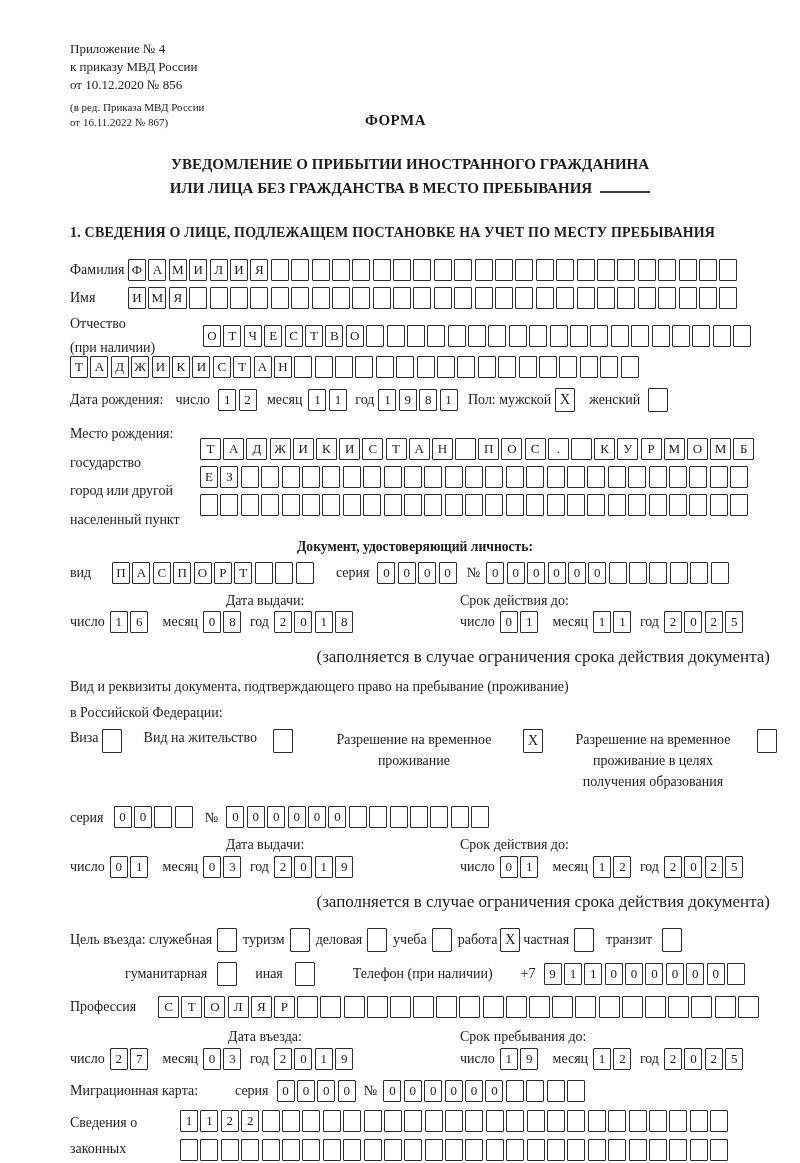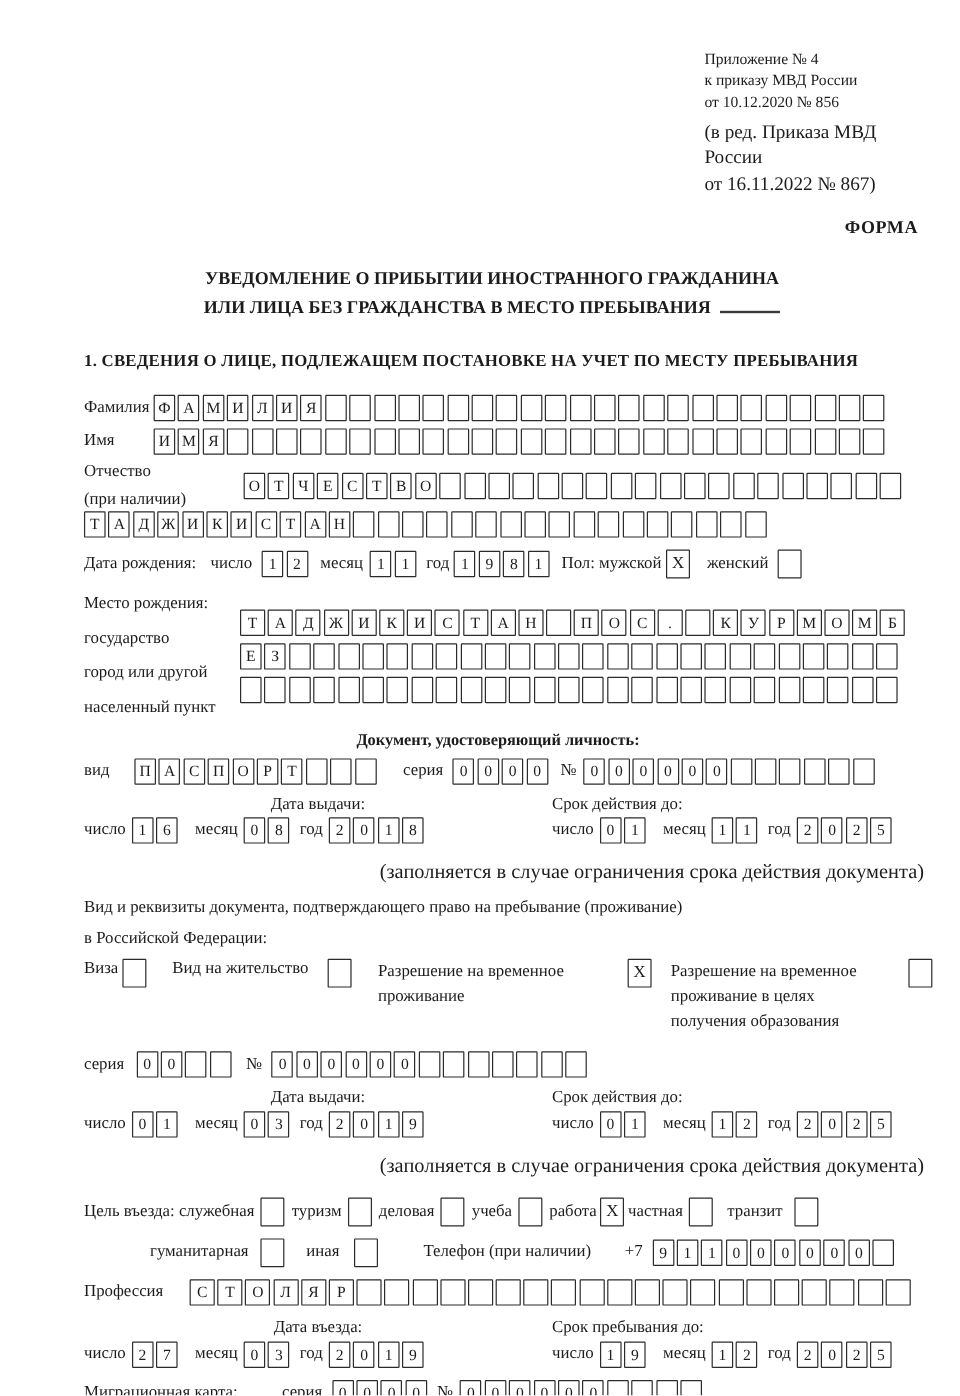--- a/index.html
+++ b/index.html
@@ -2,23 +2,23 @@
 <html><head>
 <meta charset="utf-8">
 <style>
   html,body{margin:0;padding:0;background:#fff;}
   .page{
     position:relative;width:800px;height:1163px;box-sizing:border-box;
     padding:40px 0 0 70px;overflow:hidden;background:#fff;color:#1c1c1c;
     font-family:"Liberation Serif","DejaVu Serif",serif;font-size:14px;line-height:1.25;
   }
   
-  .hdr{width:695px;display:flex;flex-direction:column;align-items:flex-end;}
+  .hdr{width:695px;display:flex;flex-direction:row;align-items:flex-end;}
   .hdr-block{width:178px;text-align:left;font-size:13px;line-height:1.38;}
-  .hdr-sub{width:178px;text-align:left;font-size:16px;line-height:1.35;margin-top:6px;}
+  .hdr-sub{width:178px;text-align:left;font-size:11px;line-height:1.35;margin-top:6px;}
   .forma{font-weight:bold;font-size:15px;letter-spacing:.5px;margin-top:16px;text-align:right;width:178px;}
   
   .title{width:680px;text-align:center;font-weight:bold;font-size:15px;line-height:1.6;margin-top:22px;}
   .title-underline{display:inline-block;width:50px;border-bottom:2px solid #3a3a3a;height:12px;margin-left:8px;}
   .sect{font-weight:bold;font-size:14px;margin-top:24px;letter-spacing:.2px;}
   
   .frow{display:flex;align-items:center;}
   .flabel{flex-shrink:0;}
   .boxrow{display:inline-flex;flex-wrap:nowrap;}
   .cell{
@@ -38,21 +38,21 @@
   .dhead .c2{width:300px;}
   .drow{display:flex;margin-top:2px;align-items:center;}
   .drow .c1{width:390px;display:flex;align-items:center;}
   .drow .c2{display:flex;align-items:center;}
   .dg-lbl{margin-right:5px;}
   .dg-gap{margin-left:12px;}
   .note{font-size:17px;text-align:right;width:700px;margin-top:13px;}
   .para{margin-top:11px;}
   .cbrow{margin-top:8px;display:flex;align-items:flex-start;}
   .cbitem{display:flex;align-items:flex-start;}
-  .cbl{text-align:left;line-height:1.5;}
+  .cbl{text-align:center;line-height:1.5;}
   .purrow{display:flex;align-items:center;margin-top:16px;}
   .purrow .cb{margin:0 6px 0 5px;}
   .purrow .cb.tight{margin:0 0 0 3px;}
   .mt6{margin-top:6px;} .mt8{margin-top:8px;} .mt10{margin-top:10px;} .mt14{margin-top:14px;} .mt18{margin-top:18px;}
   .doc-heading{font-weight:bold;font-size:13.6px;text-align:center;width:690px;margin-top:4px;}
 </style>
 </head>
 <body>
 
 <div class="page">

